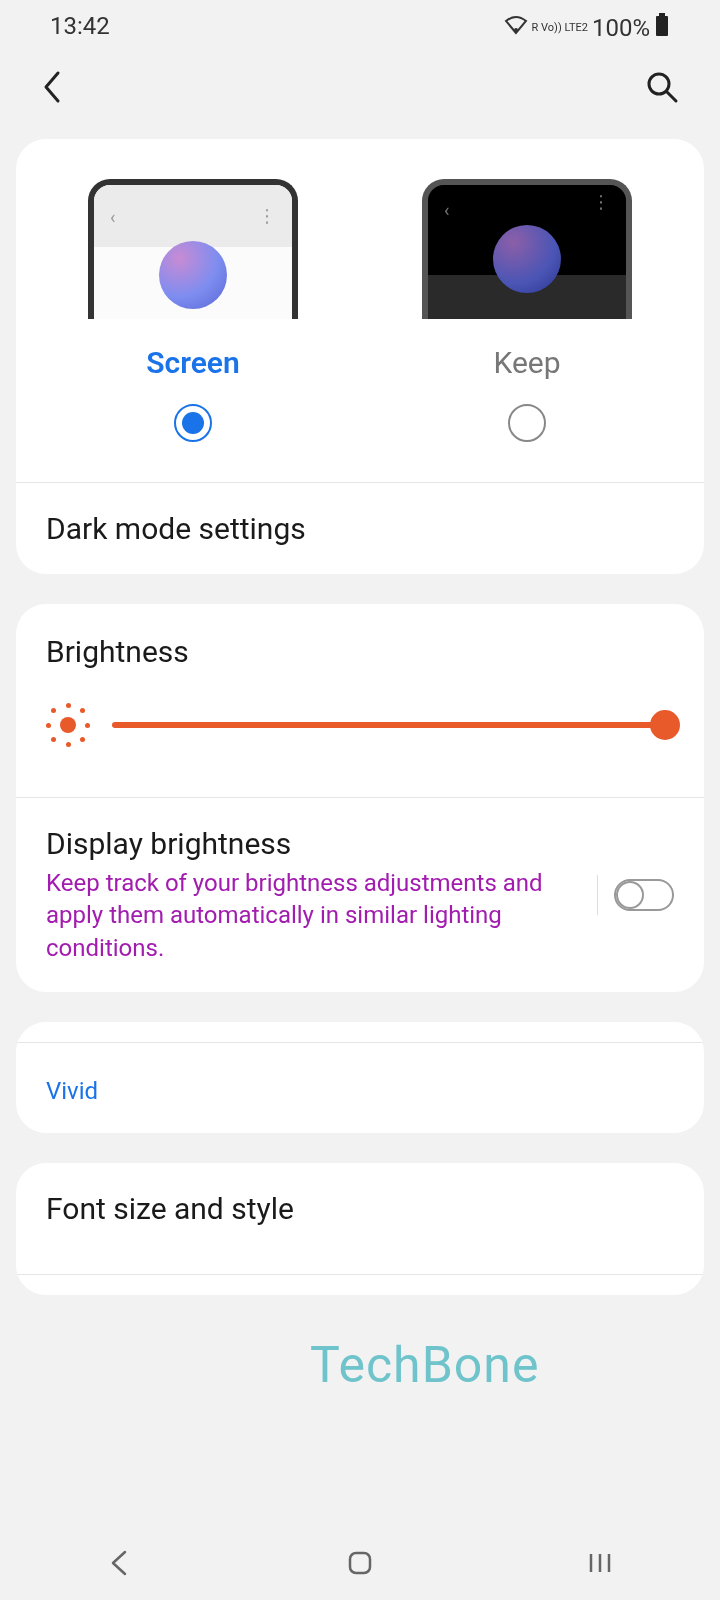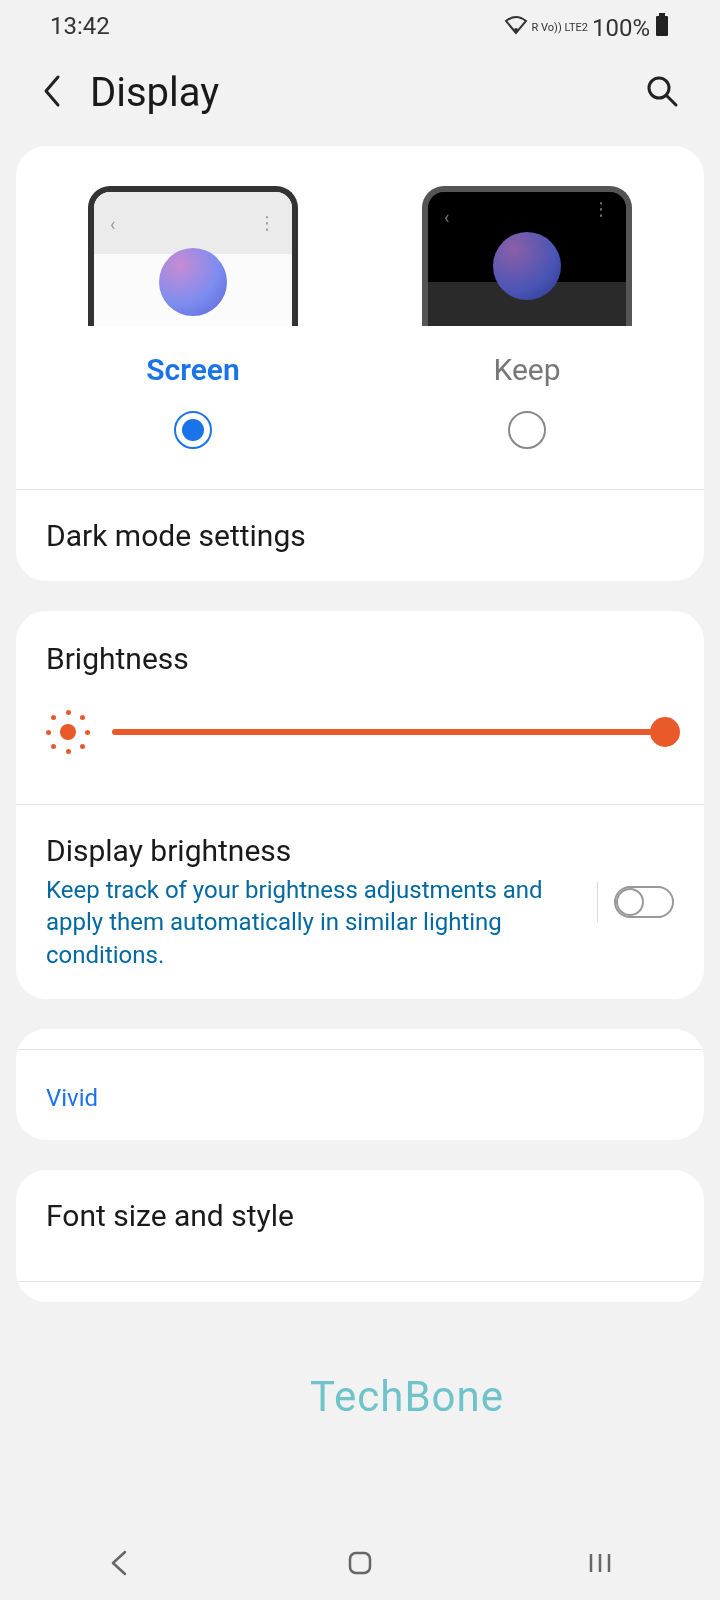--- a/index.html
+++ b/index.html
@@ -83,21 +83,21 @@
     border: 2px solid #888;
     display:flex; align-items:center; justify-content:center;
   }
   .radio.active { border-color:#1a73e8;}
   .radio.active .dot { width:22px; height:22px; border-radius:50%; background:#1a73e8;}
   .divider { height:1px; background:#e5e5e5; margin: 20px 0 0 0;}
   .row {
     padding: 28px 30px;
   }
   .row-title { font-size: 30px; color:#1a1a1a; }
-  .row-sub { font-size: 24px; color:#0369a1; margin-top:6px; line-height:1.35;}
+  .row-sub { font-size: 24px; color:#a21caf; margin-top:6px; line-height:1.35;}
   .row-value { font-size: 24px; color:#1a73e8; margin-top:6px;}
   
   .brightness-section { padding: 30px 30px 30px 30px; }
   .slider-row { display:flex; align-items:center; gap: 22px; margin-top: 34px;}
   .sun-icon { width:44px; height:44px; position:relative; }
   .sun-icon .core{ width:16px;height:16px;border-radius:50%;background:#e85a2a;position:absolute;left:50%;top:50%;transform:translate(-50%,-50%);}
   .sun-icon .ray{ width:5px;height:5px;background:#e85a2a;border-radius:50%;position:absolute;}
   .slider-track { flex:1; height:6px; background:#e85a2a; border-radius:3px; position:relative;}
   .slider-thumb { position:absolute; right:-6px; top:50%; transform:translateY(-50%); width:30px;height:30px;border-radius:50%;background:#e85a2a;}
   
@@ -109,24 +109,24 @@
   
   .navbar {
     position:absolute; bottom:0; left:0; right:0;
     height:70px; display:flex; justify-content:space-around; align-items:center;
     background:#f2f2f2;
   }
   
   .watermark {
     position:absolute;
     color:#6fc3cb;
-    font-size:42px;
+    font-size:50px;
     font-weight:400;
     left:310px;
-    top:1372px;
+    top:1336px;
     letter-spacing:1px;
   }
 </style>
 </head>
 <body>
 
 <div class="status-bar">
   <span>13:42</span>
   <div class="status-right">
     <span>
@@ -146,21 +146,20 @@
   </div>
 </div>
 
 <div class="header">
   <div class="header-left">
     <span>
       <svg width="24" height="36" viewBox="0 0 24 36">
           <path d="M18 4 L6 18 L18 32" fill="none" stroke="#222" stroke-width="3" stroke-linecap="round" stroke-linejoin="round"></path>
         </svg>
     </span>
-    <span class="header-title">Display</span>
   </div>
   <span>
     <svg width="36" height="36" viewBox="0 0 36 36">
         <circle cx="15" cy="15" r="10" fill="none" stroke="#222" stroke-width="3"></circle>
         <line x1="23" y1="23" x2="32" y2="32" stroke="#222" stroke-width="3" stroke-linecap="round"></line>
       </svg>
   </span>
 </div>
 
 <div class="card">

